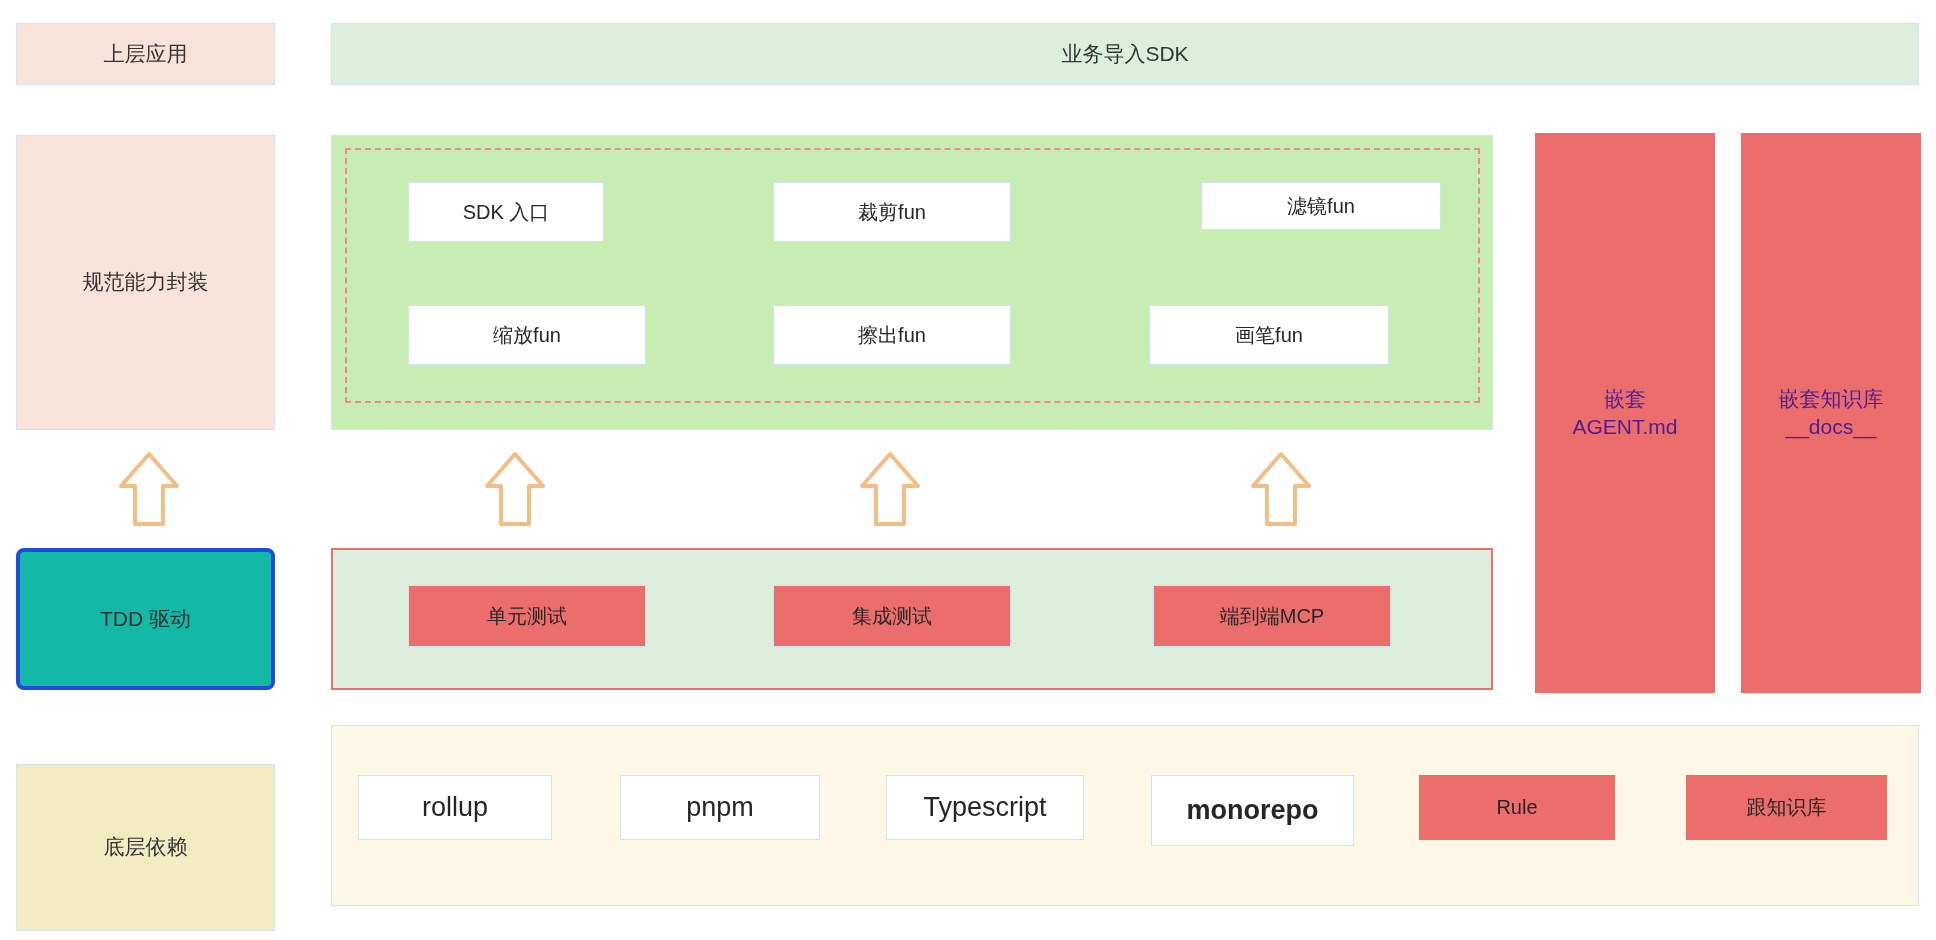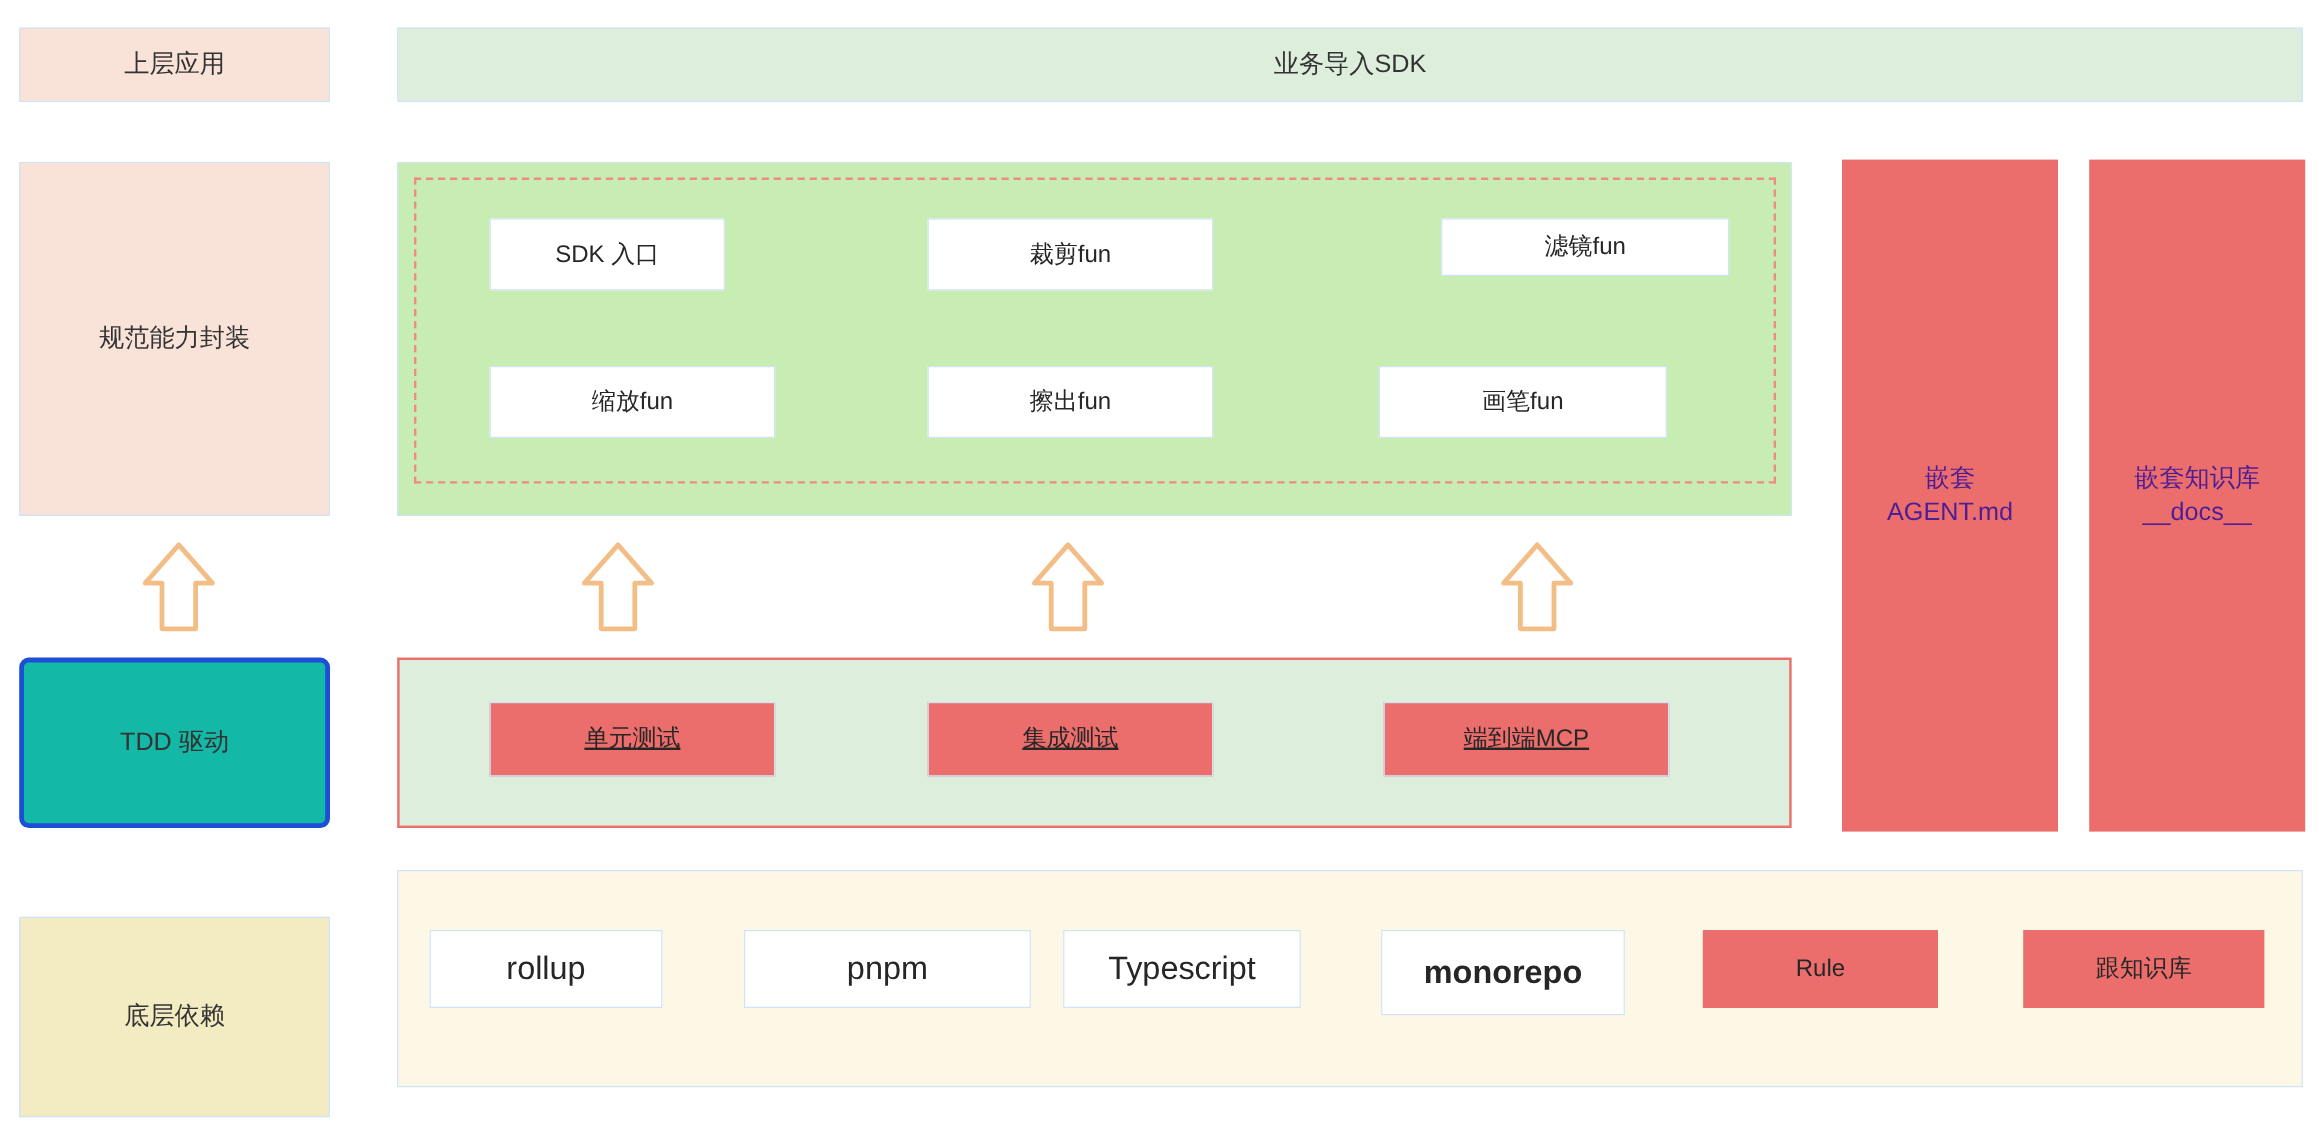--- a/index.html
+++ b/index.html
@@ -83,21 +83,20 @@
     background: #ffffff;
     border: 1px solid #cfe3f7;
     font-size: 27px;
     color: #262626;
   }
   .redbox {
     background: #ec6e6c;
     border: 1px solid #cfe3f7;
     font-size: 20px;
     color: #262626;
-    text-decoration: underline;
   }
   .redbox-plain {
     background: #ec6e6c;
     border: none;
     font-size: 20px;
     color: #262626;
   }
   .redpanel {
     background: #ec6e6c;
     border: none;
@@ -204,21 +203,21 @@
   </div>
   <div class="box redbox" style="left:1153px; top:585px; width:238px; height:62px;">
     <span>端到端MCP</span>
   </div>
 
   <div class="box panel-bottom" style="left:331px; top:725px; width:1588px; height:181px;"></div>
 
   <div class="box dep" style="left:358px; top:775px; width:194px; height:65px;">
     <span>rollup</span>
   </div>
-  <div class="box dep" style="left:620px; top:775px; width:239px; height:65px;">
+  <div class="box dep" style="left:620px; top:775px; width:200px; height:65px;">
     <span>pnpm</span>
   </div>
   <div class="box dep" style="left:886px; top:775px; width:198px; height:65px;">
     <span>Typescript</span>
   </div>
   <div class="box dep" style="left:1151px; top:775px; width:203px; height:71px;font-weight:bold;">
     <span>monorepo</span>
   </div>
   <div class="box redbox-plain" style="left:1419px; top:775px; width:196px; height:65px;">
     <span>Rule</span>

